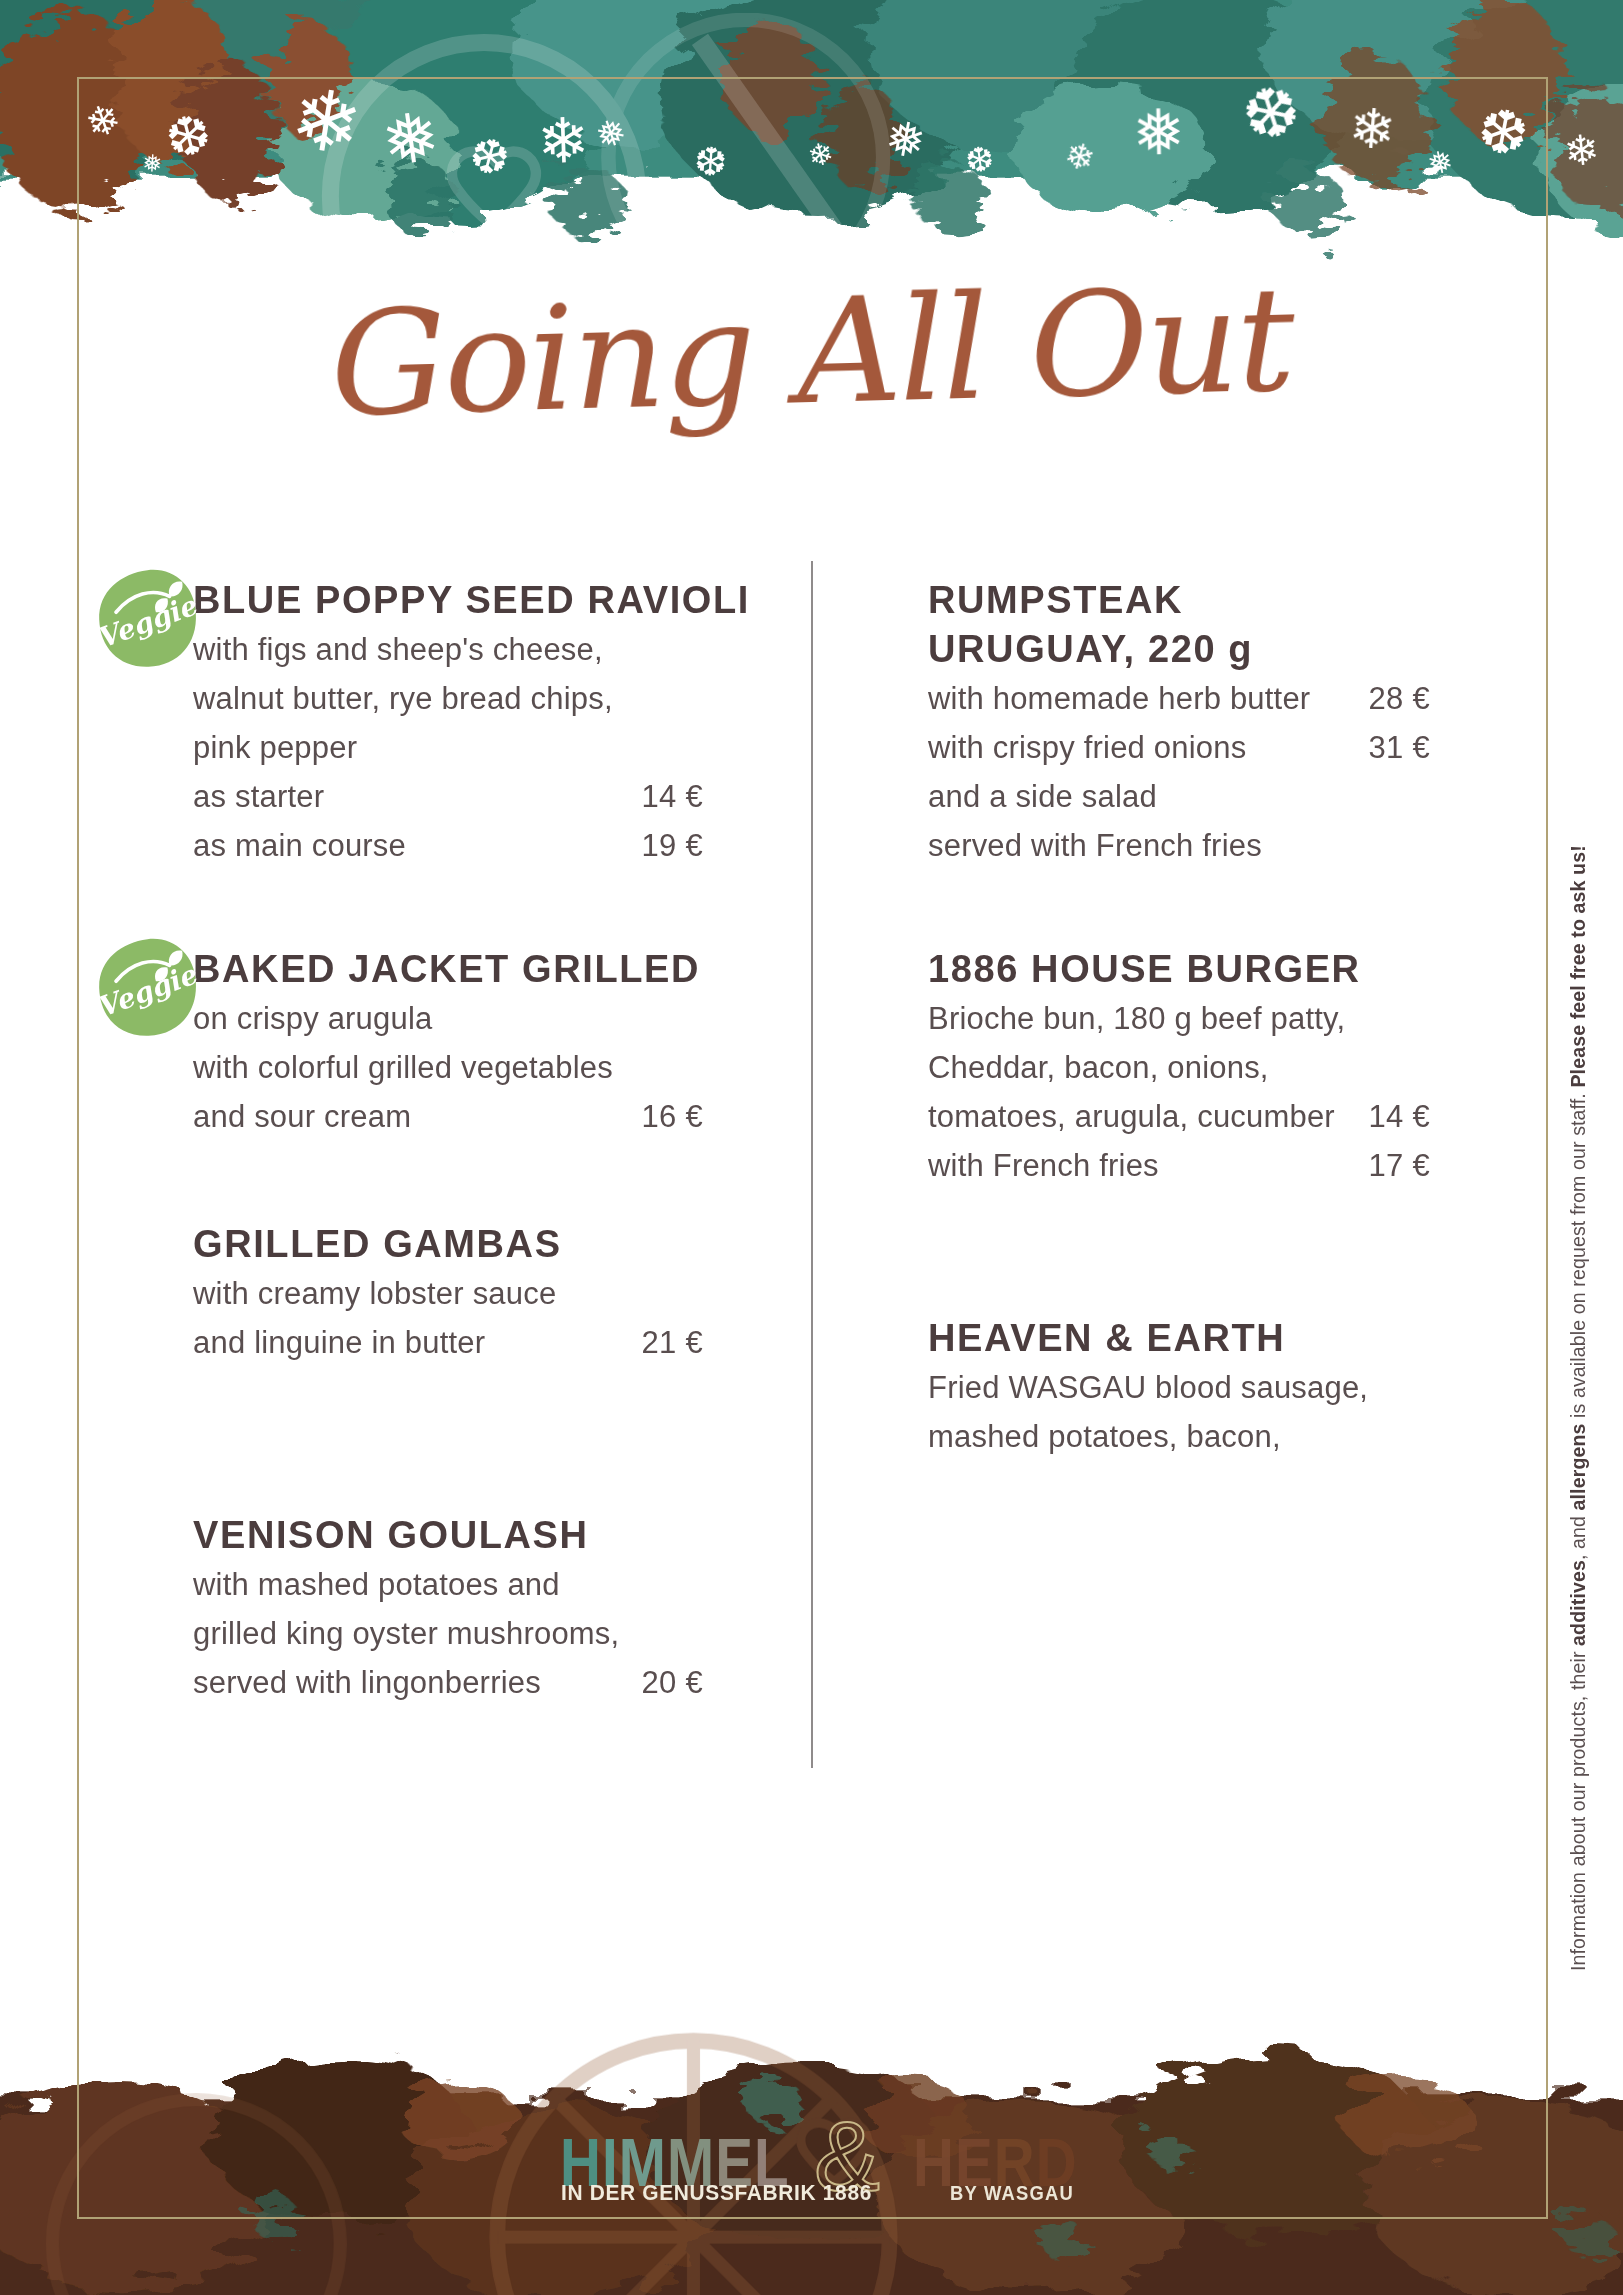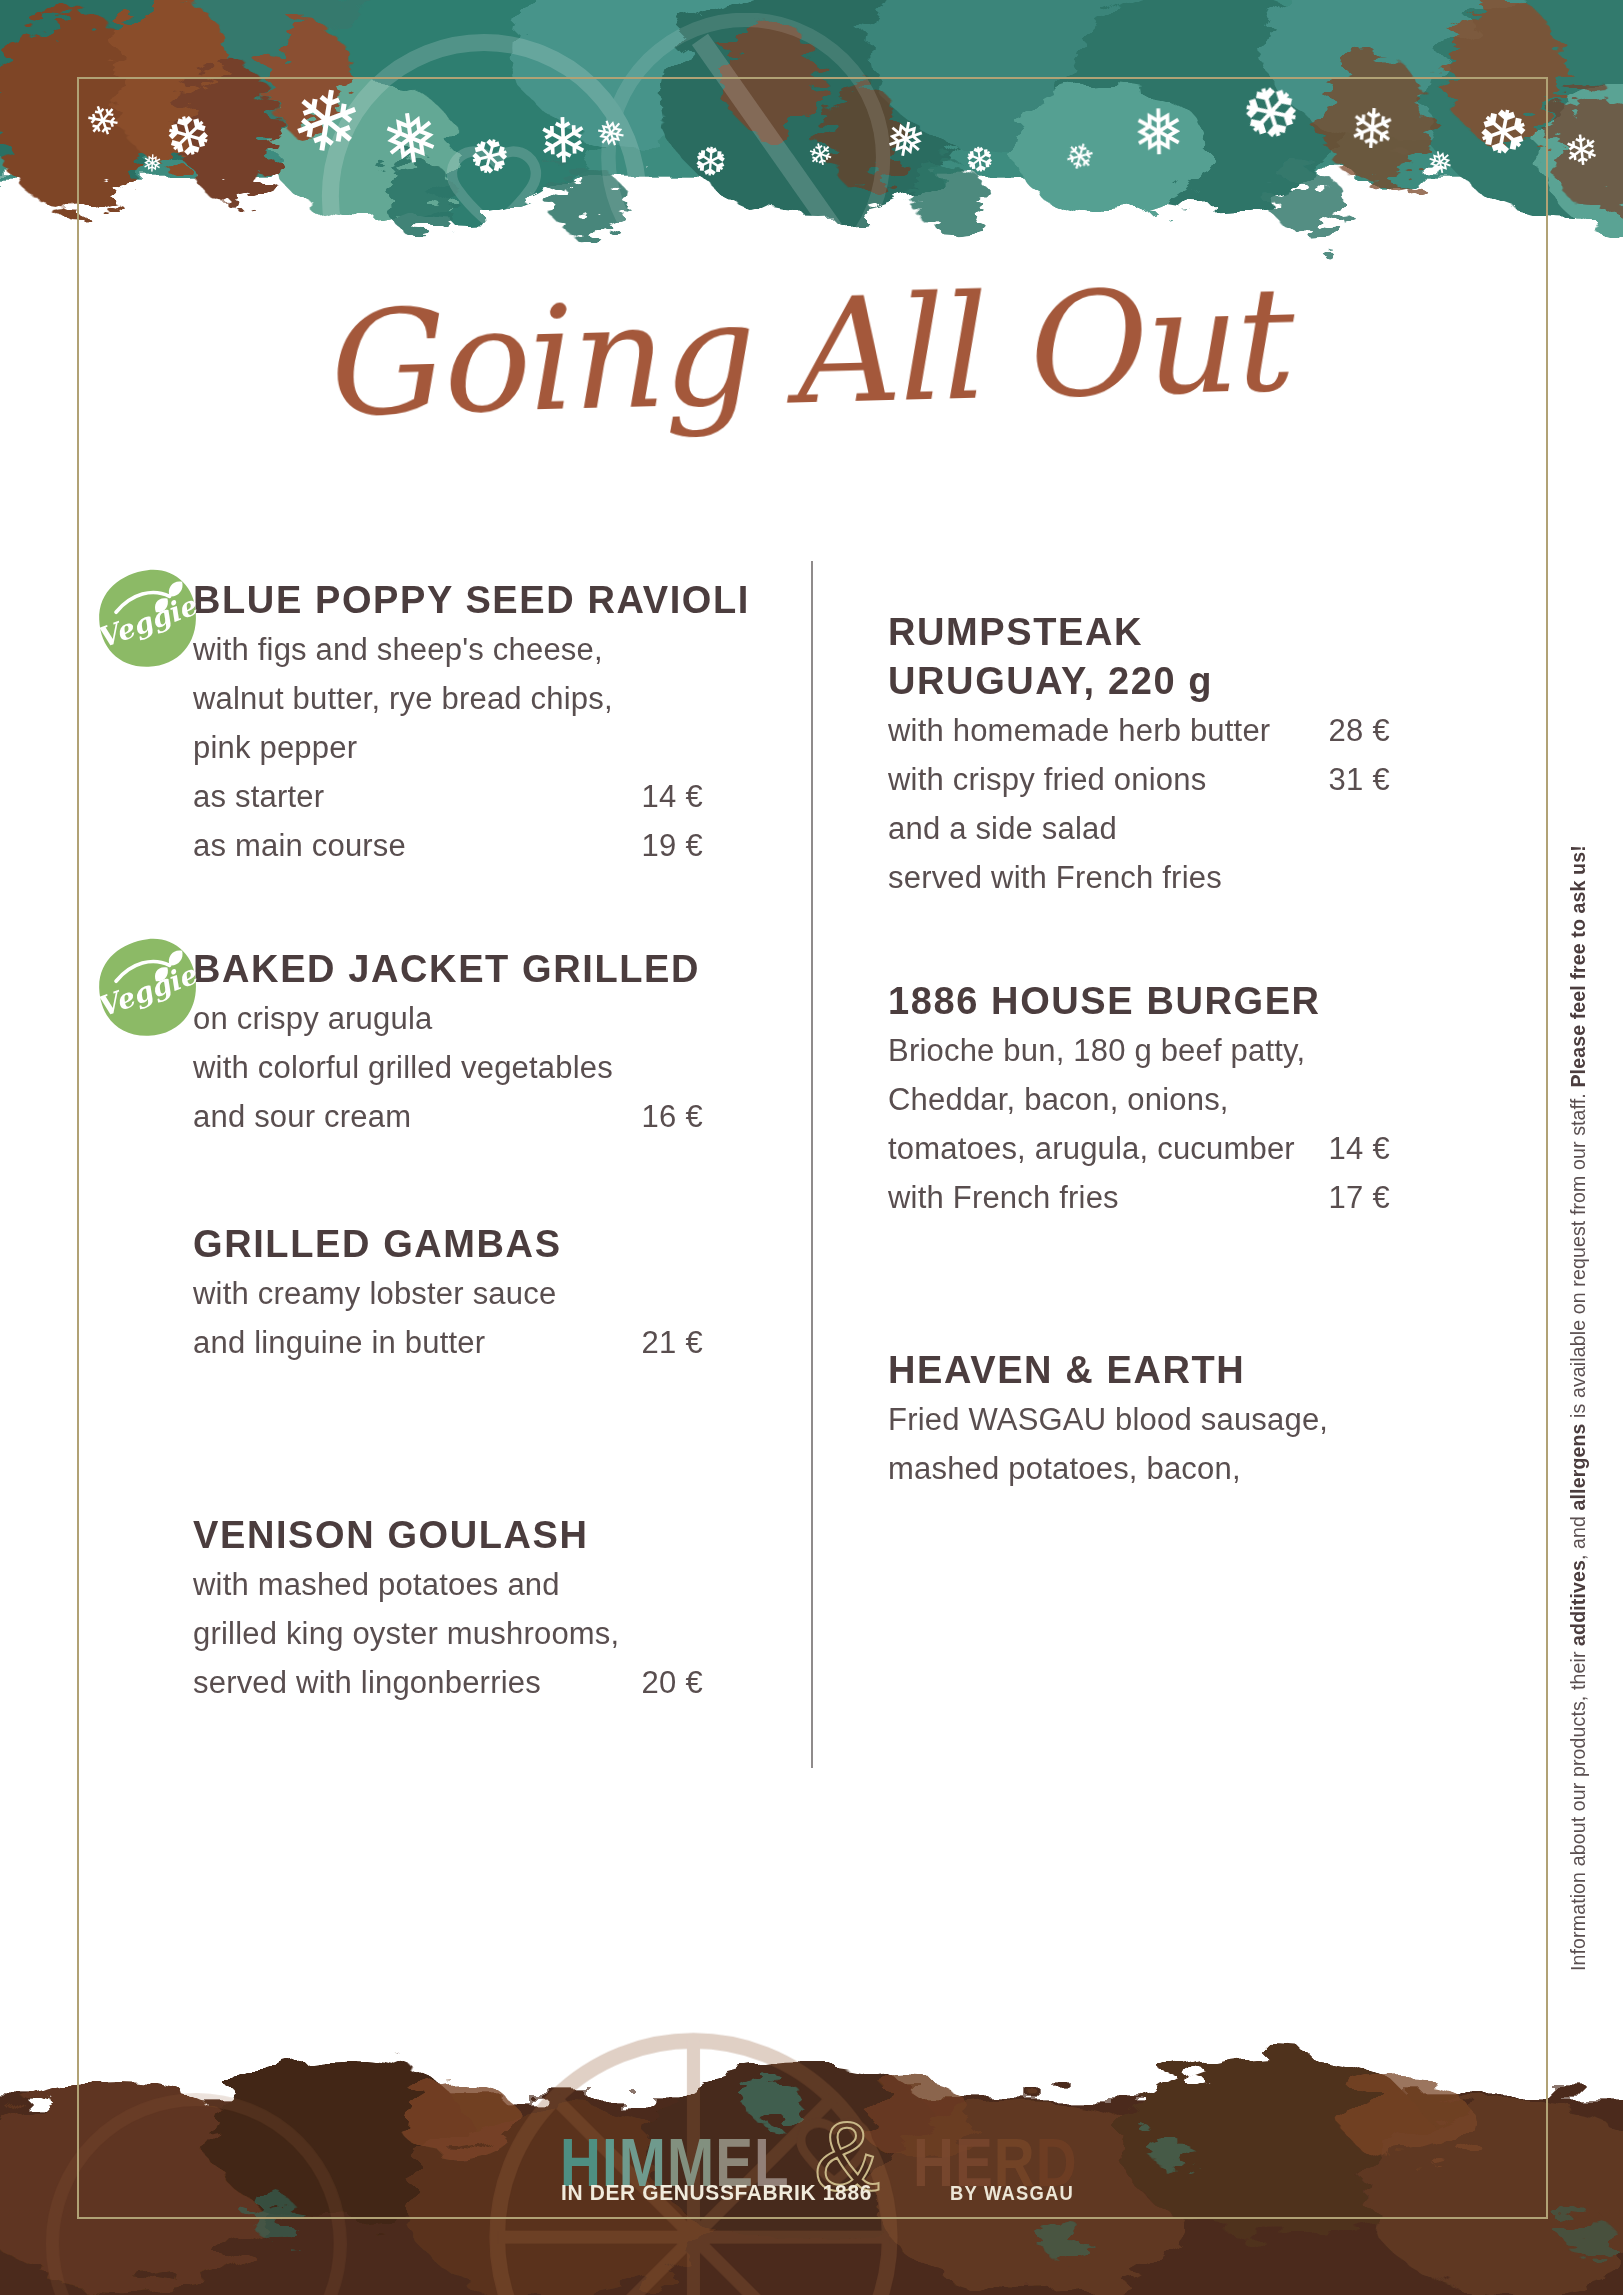--- a/index.html
+++ b/index.html
@@ -19,21 +19,21 @@
   
   .title{
     position:absolute;left:0;right:0;top:267px;margin:0;text-align:center;
     font-family:"DejaVu Serif",serif;font-style:italic;font-weight:500;
     font-size:145px;letter-spacing:-2.6px;color:#a4583b;z-index:10;
     transform:rotate(-1.5deg);
   }
   
   .col{position:absolute;top:576px;z-index:10;}
   .col-left{left:193px;width:510px;}
-  .col-right{left:888px;width:502px;margin-top:32px;}
+  .col-right{left:928px;width:502px;}
   .item{position:relative;}
   .item-title{
     font-weight:700;font-size:38px;line-height:49px;letter-spacing:1.6px;
     color:#4b3d3e;white-space:nowrap;
   }
   .line{display:flex;align-items:baseline;font-size:31px;line-height:49px;color:#594e4f;}
   .ltext{white-space:nowrap;letter-spacing:0.2px;text-align:right;}
   .price{margin-left:auto;white-space:nowrap;letter-spacing:0.3px;text-align:right;}
   
   .veggie-badge{position:absolute;left:-98px;top:-10.5px;width:105px;height:105px;}

